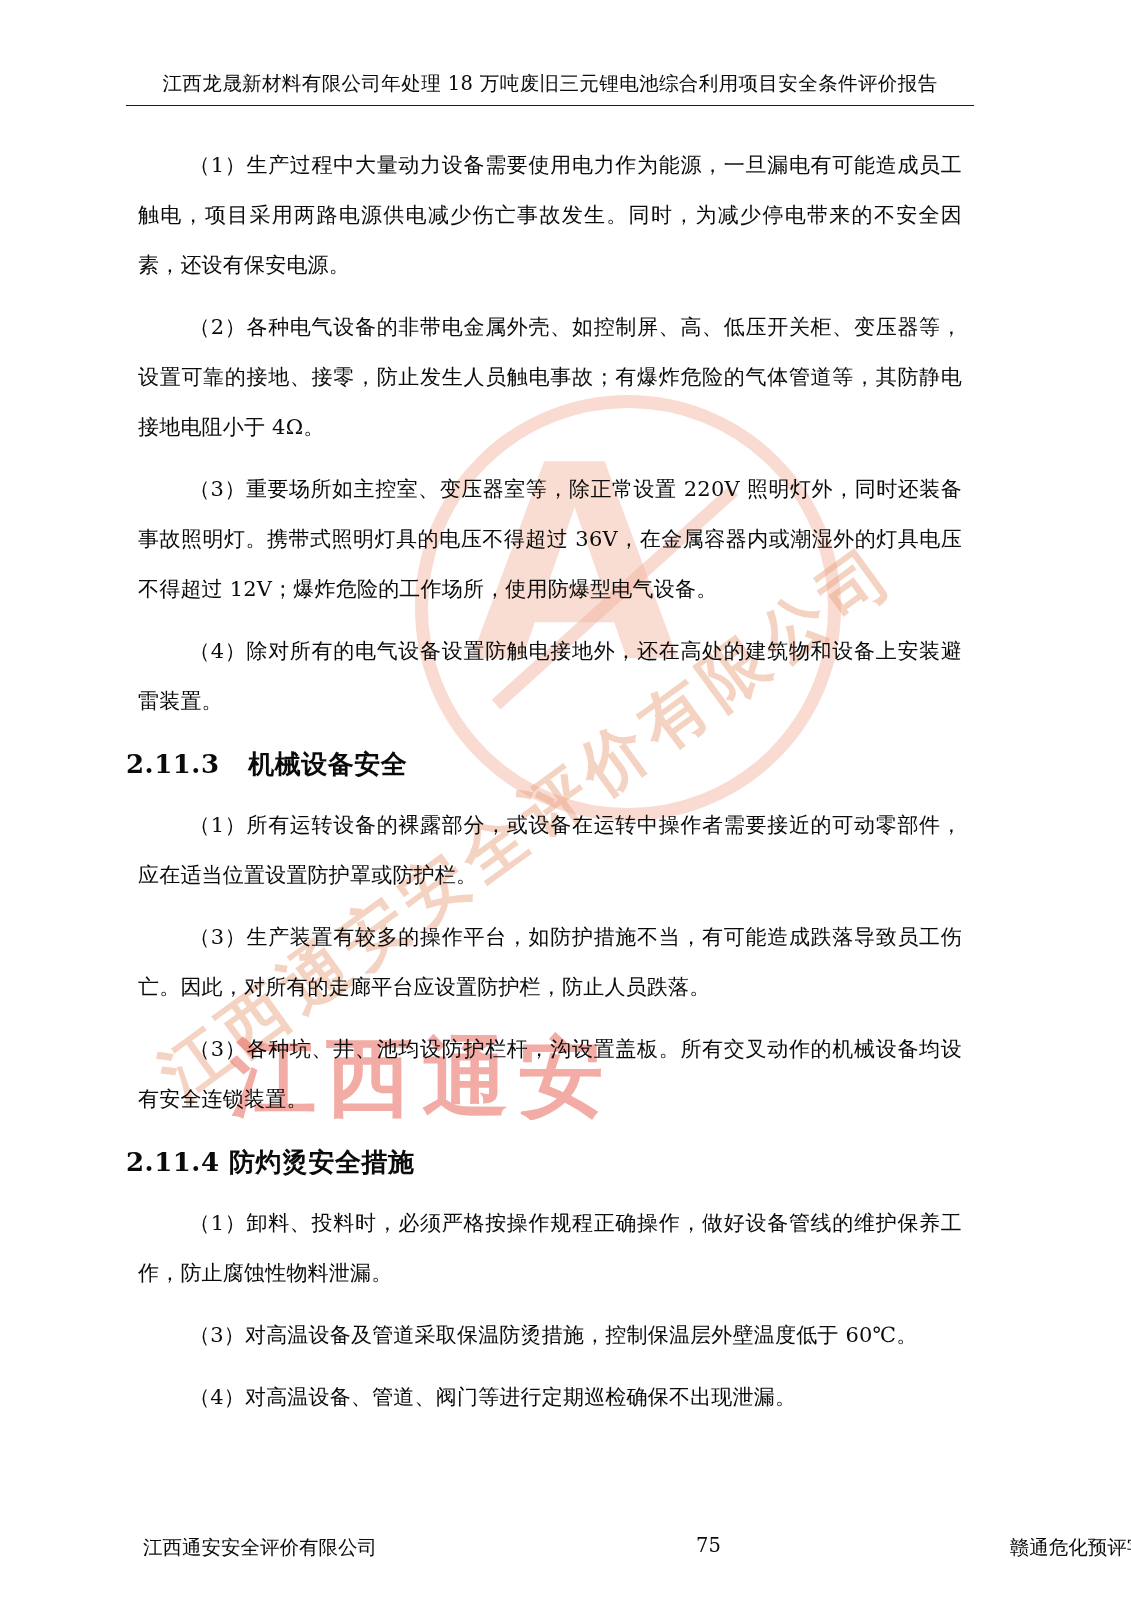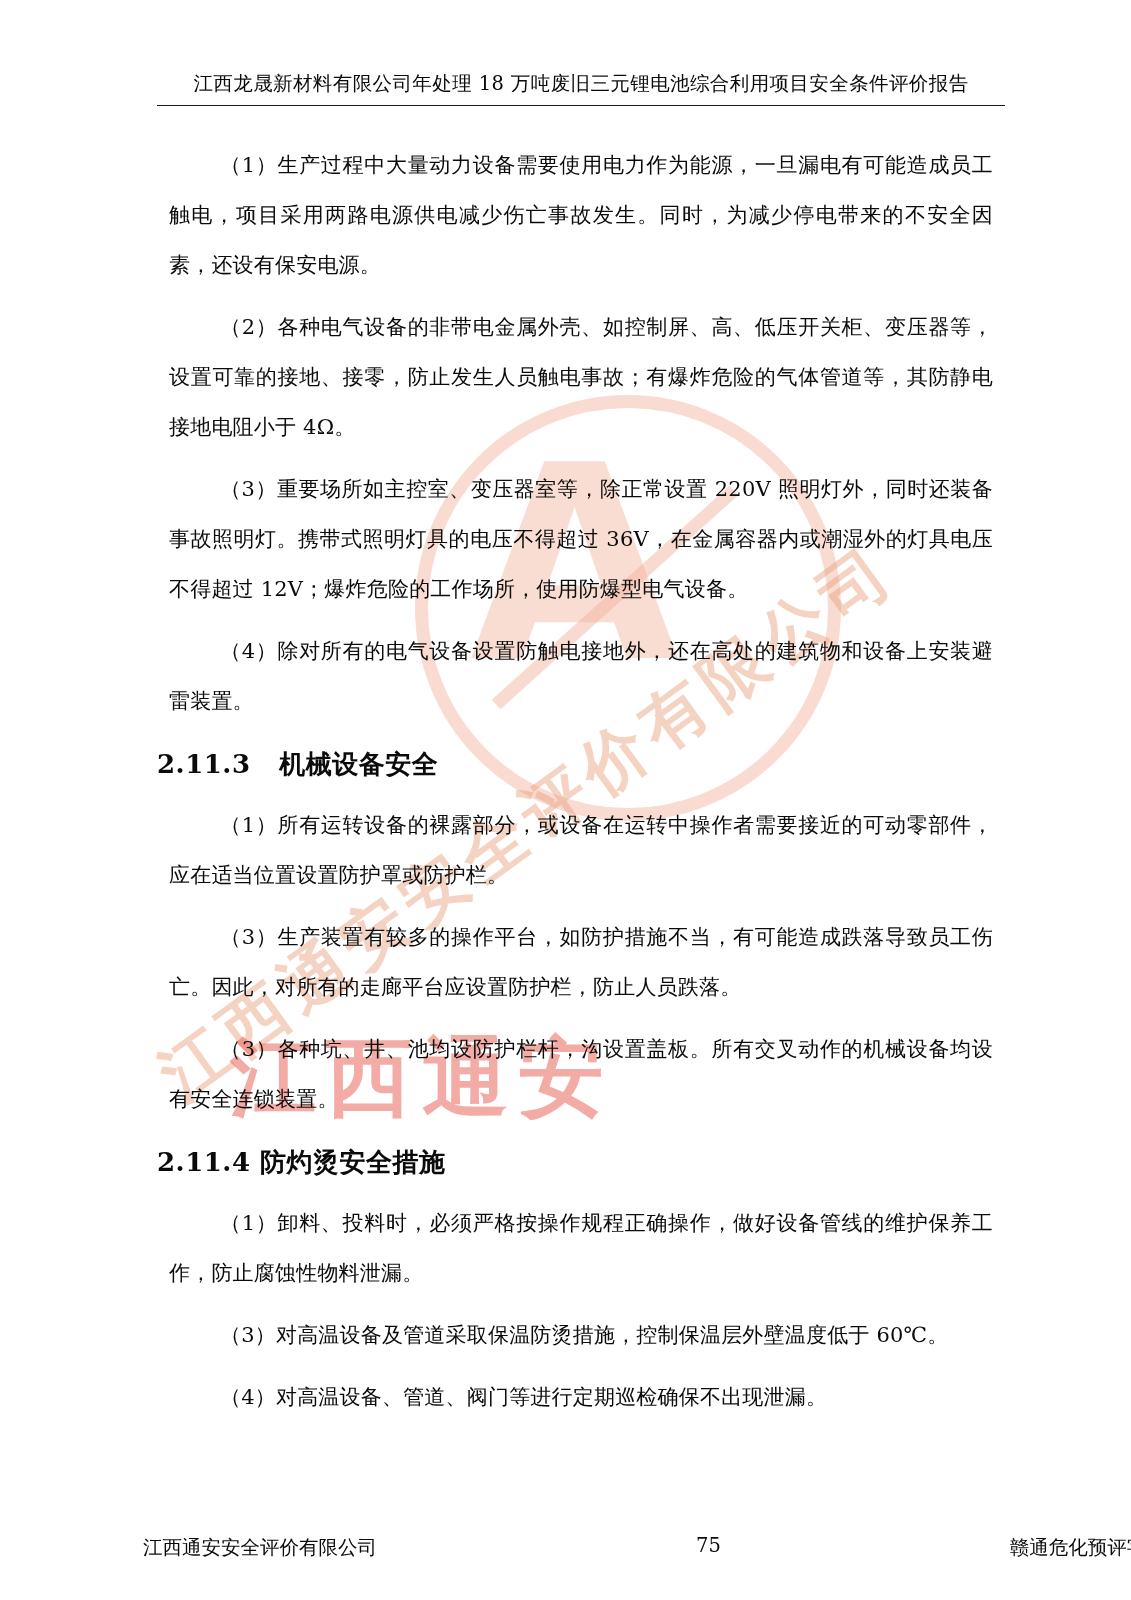--- a/index.html
+++ b/index.html
@@ -12,21 +12,21 @@
     width: 1131px;
     height: 1600px;
     background: #ffffff;
     margin: 0 auto;
     overflow: hidden;
     font-family: "DejaVu Serif", "Liberation Serif", serif;
     color: #0b0b0b;
   }
   .content {
     position: absolute;
-    left: 157px;
+    left: 126px;
     top: 0;
     width: 848px;
     height: 1600px;
   }
   .header {
     position: absolute;
     top: 70px;
     left: 0;
     width: 848px;
     text-align: center;

